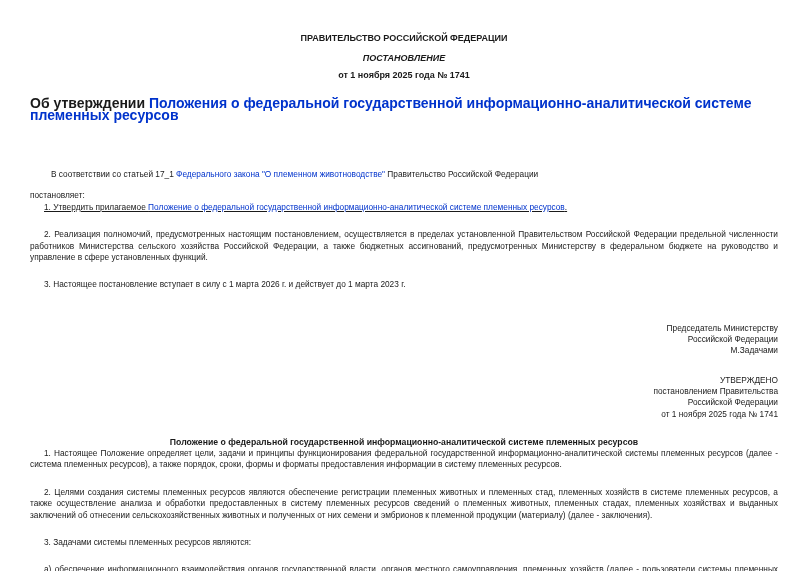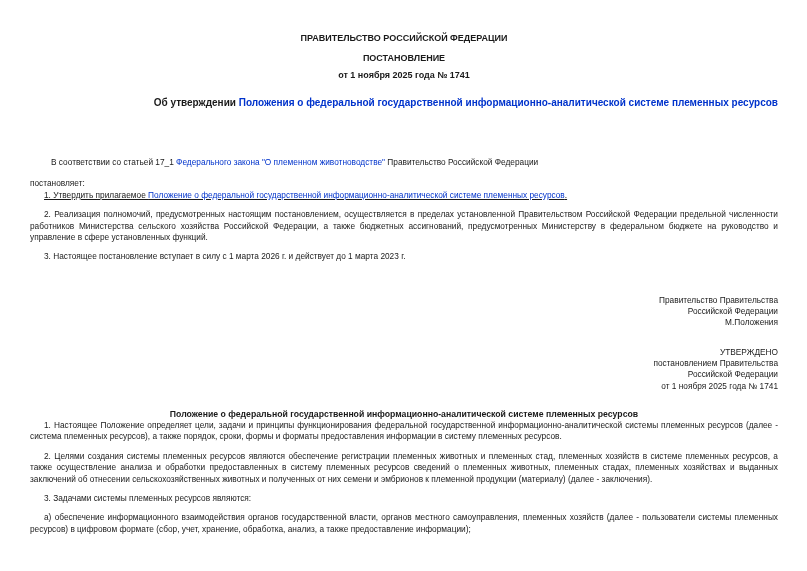--- a/index.html
+++ b/index.html
@@ -12,36 +12,36 @@
     font-family:"Liberation Sans", sans-serif;
     font-size:8.3px;
     color:#1a1a1a;
     padding:32px 29px 0 30px;
   }
   .gov-line {
     font-weight:700; font-size:9px; line-height:12px;
     text-align:center; color:#1a1a1a;
   }
   .gov-line.g1 { margin-bottom:8px; }
-  .gov-line.g2 { margin-bottom:5px; }
+  .gov-line.g2 { margin-bottom:5px;font-style:italic; }
   .doc-title {
     margin-top:16px;
-    font-weight:700; font-size:10px; line-height:12px;
-    text-align:right;
+    font-weight:700; font-size:14px; line-height:12px;
+    text-align:left;
   }
   .link { color:#0033cc; text-decoration:none; cursor:pointer; }
   .body-p {
     text-align:justify;
     line-height:11.4px;
     text-indent:14px;
   }
   .preamble { margin-top:48px; text-indent:21px; text-align:left; }
   .resolves { margin-top:10px; text-indent:0; text-align:left; }
   .item-1 { margin-top:0; text-align:left;text-decoration:underline; }
-  .gap-p { margin-top:8px; }
+  .gap-p { margin-top:16px; }
   .signature {
     margin-top:32px;
     text-align:right;
     line-height:11.3px;
   }
   .approval {
     margin-top:18px;
     text-align:right;
     line-height:11.3px;
   }
@@ -67,23 +67,23 @@
 
   <p class="body-p resolves">постановляет:</p>
 
   <p class="body-p item-1"><span>1. Утвердить прилагаемое </span><span class="link">Положение о федеральной государственной информационно-аналитической системе племенных ресурсов</span><span>.</span></p>
 
   <p class="body-p gap-p">2. Реализация полномочий, предусмотренных настоящим постановлением, осуществляется в пределах установленной Правительством Российской Федерации предельной численности работников Министерства сельского хозяйства Российской Федерации, а также бюджетных ассигнований, предусмотренных Министерству в федеральном бюджете на руководство и управление в сфере установленных функций.</p>
 
   <p class="body-p gap-p">3. Настоящее постановление вступает в силу с 1 марта 2026 г. и действует до 1 марта 2023 г.</p>
 
   <div class="signature">
-    <div>Правительство Правительства</div>
+    <div>Председатель Министерству</div>
     <div>Российской Федерации</div>
-    <div>М.Положения</div>
+    <div>М.Задачами</div>
   </div>
 
   <div class="approval">
     <div>УТВЕРЖДЕНО</div>
     <div>постановлением Правительства</div>
     <div>Российской Федерации</div>
     <div>от 1 ноября 2025 года № 1741</div>
   </div>
 
   <div class="reg-heading">Положение о федеральной государственной информационно-аналитической системе племенных ресурсов</div>

